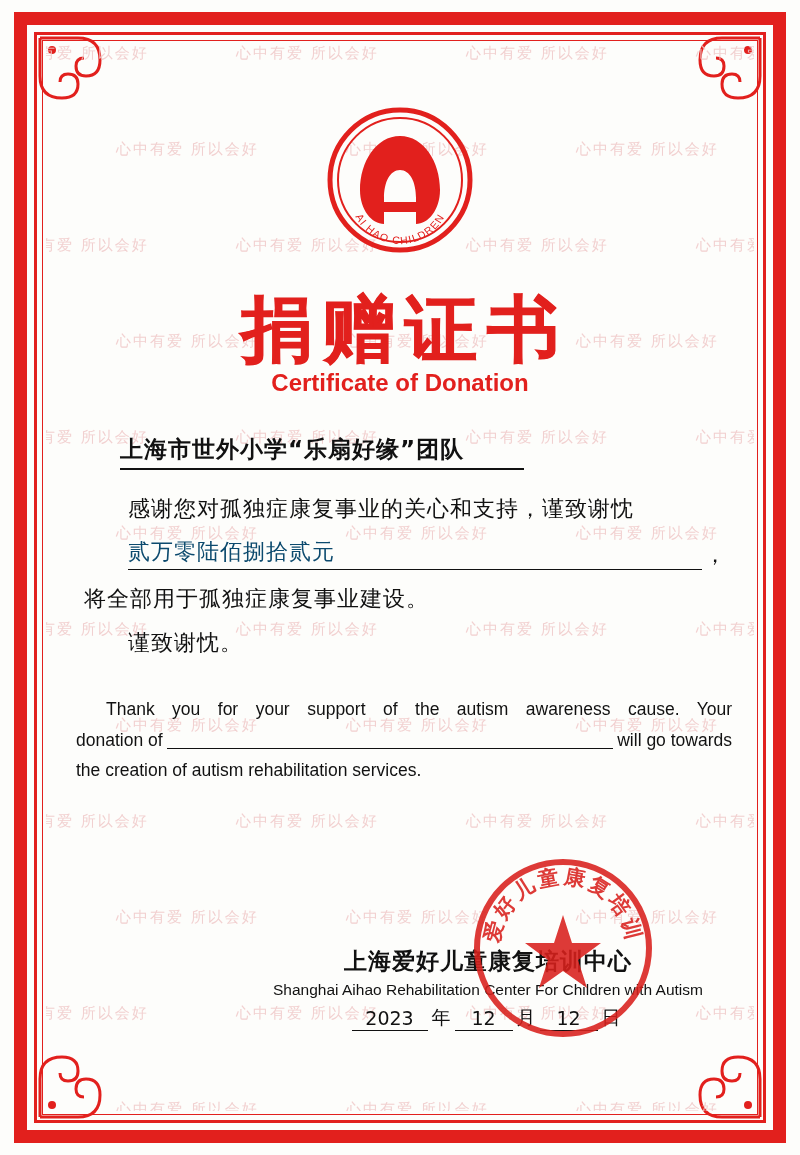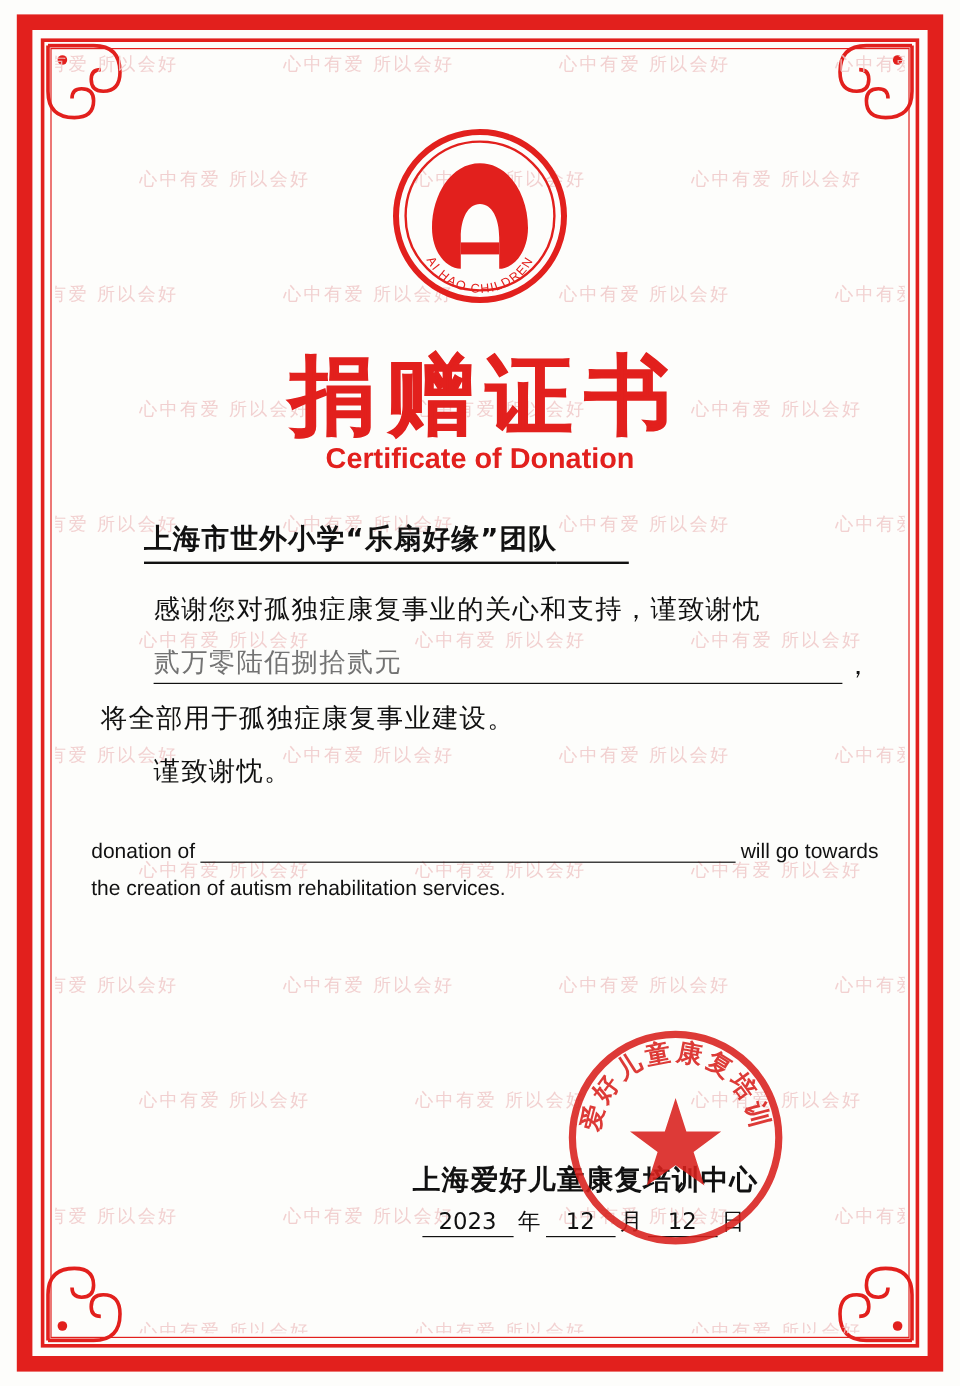--- a/index.html
+++ b/index.html
@@ -159,21 +159,21 @@
     line-height: 1.5;
   }
   .amount-line {
     display: flex;
     align-items: flex-end;
     margin-top: 12px;
     margin-left: 44px;
   }
   .amount {
     font-size: 22px;
-    color: #737373;
+    color: #0c4a6e;
     font-family: "DejaVu Sans", sans-serif;
     letter-spacing: 1px;
     border-bottom: 1.5px solid #111;
     padding-bottom: 2px;
     flex: 0 0 auto;
   }
   .amount-fill {
     flex: 1 1 auto;
     border-bottom: 1.5px solid #111;
     height: 1px;
@@ -401,30 +401,32 @@
         <div class="amount">贰万零陆佰捌拾贰元</div>
         <div class="amount-fill"></div>
         <div class="comma">，</div>
       </div>
 
       <div class="para2">将全部用于孤独症康复事业建设。</div>
       <div class="para3">谨致谢忱。</div>
     </div>
 
     <div class="en-block">
+      <div class="en-l1">Thank you for your support of the autism awareness cause. Your</div>
       <div class="en-l2">
         <span>donation of</span>
         <span class="blank"></span>
         <span>will go towards</span>
       </div>
       <div class="en-l3">the creation of autism rehabilitation services.</div>
     </div>
 
     <div class="footer">
       <div class="org-cn">上海爱好儿童康复培训中心</div>
+      <div class="org-en">Shanghai Aihao Rehabilitation Center For Children with Autism</div>
       <div class="date-row">
         <span class="date-val">2023</span>
         <span class="date-unit">年</span>
         <span class="date-val sm">12</span>
         <span class="date-unit">月</span>
         <span class="date-val sm">12</span>
         <span class="date-unit">日</span>
       </div>
     </div>
 

